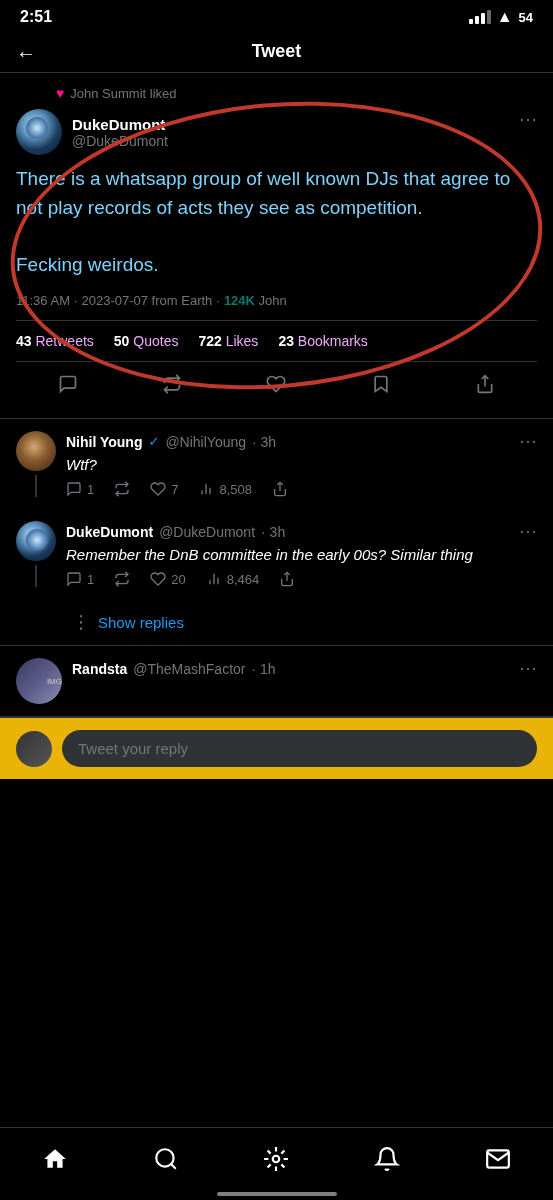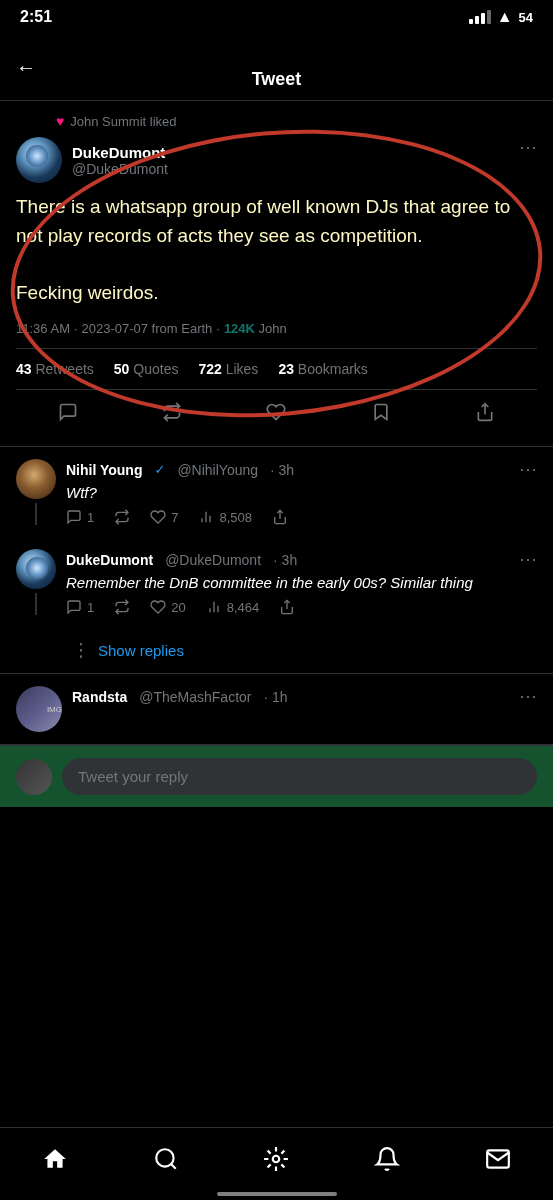--- a/index.html
+++ b/index.html
@@ -35,21 +35,21 @@
       position: relative;
       border-bottom: 1px solid #2f3336;
     }
     .back-arrow {
       position: absolute;
       left: 16px;
       font-size: 20px;
       cursor: pointer;
       color: #fff;
     }
-    .header-title { font-size: 18px; font-weight: 700; margin-top: 28px; }
+    .header-title { font-size: 18px; font-weight: 700; }
 
     
     .tweet-main {
       padding: 12px 16px;
       border-bottom: 1px solid #2f3336;
       position: relative;
     }
 
     
     .red-circle-overlay {
@@ -108,41 +108,41 @@
       background: radial-gradient(circle, #d0e8ff 0%, #6090c0 50%, #1a3a5c 100%);
     }
     .author-name { font-size: 15px; font-weight: 700; }
     .author-handle { font-size: 14px; color: #71767b; }
     .more-icon { color: #71767b; font-size: 18px; cursor: pointer; }
 
     .tweet-text {
       font-size: 19px;
       line-height: 1.5;
       margin-bottom: 14px;
-      color: #fef9c3;
+      color: #7dd3fc;
     }
 
     .tweet-meta {
       font-size: 13px;
       color: #71767b;
       margin-bottom: 12px;
       padding-bottom: 12px;
       border-bottom: 1px solid #2f3336;
     }
     .tweet-meta-bold { color: #0f766e; font-weight: 700; }
 
     .tweet-stats {
       display: flex;
       gap: 20px;
       padding-bottom: 12px;
       border-bottom: 1px solid #2f3336;
       font-size: 14px;
     }
     .tweet-stat-num { font-weight: 700; color: #fff; }
-    .tweet-stat-label { color: #737373; }
+    .tweet-stat-label { color: #f0abfc; }
 
     .tweet-actions {
       display: flex;
       justify-content: space-around;
       padding: 4px 0;
     }
     .action-btn {
       display: flex;
       align-items: center;
       gap: 6px;
@@ -171,21 +171,21 @@
     .reply-content { flex: 1; }
     .reply-header {
       display: flex;
       align-items: center;
       justify-content: space-between;
       margin-bottom: 4px;
     }
     .reply-header-left {
       display: flex;
       align-items: center;
-      gap: 12px;
+      gap: 6px;
       flex-wrap: wrap;
     }
     .reply-name { font-weight: 700; font-size: 14px; }
     .verified-badge { color: #1d9bf0; font-size: 13px; }
     .reply-handle { color: #71767b; font-size: 14px; }
     .reply-time { color: #71767b; font-size: 14px; }
     .reply-text { font-size: 15px; margin-bottom: 8px; color: #fff; font-style: italic; }
     .reply-actions {
       display: flex;
       gap: 20px;
@@ -233,21 +233,21 @@
       justify-content: flex-end;
       color: #aaa;
     }
 
     
     .reply-input-row {
       display: flex;
       align-items: center;
       gap: 10px;
       padding: 12px 16px;
-      background: #14532d;
+      background: #eab308;
     }
     .reply-input-avatar {
       width: 36px;
       height: 36px;
       border-radius: 50%;
       background: #333;
       flex-shrink: 0;
     }
     .reply-input-field {
       flex: 1;

